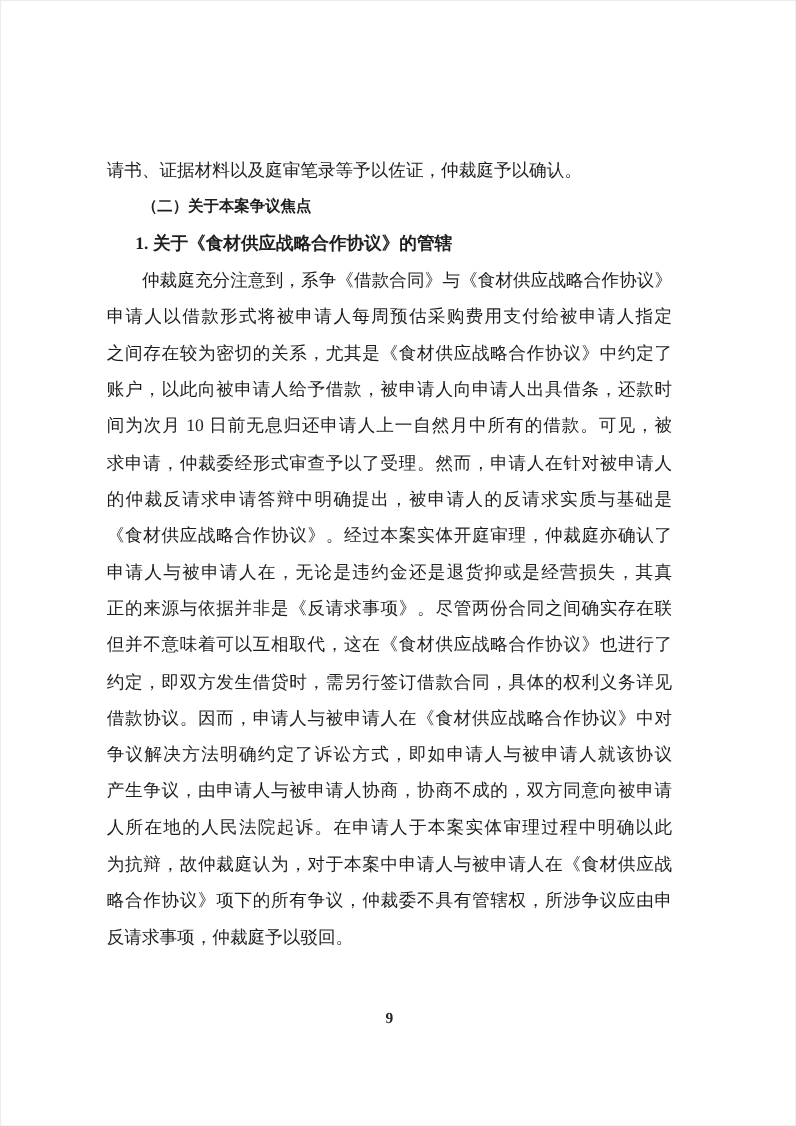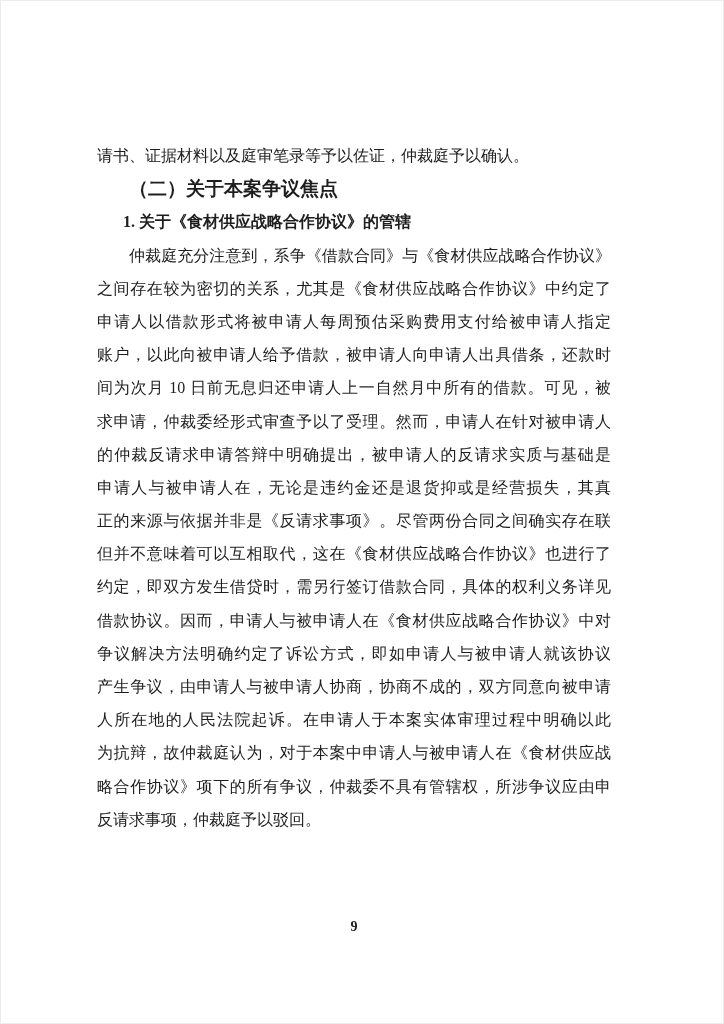--- a/index.html
+++ b/index.html
@@ -39,21 +39,21 @@
     text-align: justify;
     text-align-last: justify;
     text-justify: inter-character;
     overflow: hidden;
   }
   .indent {
     text-indent: 32px;
   }
   .heading {
     font-weight: bold;
-    font-size: 19px;
+    font-size: 14px;
     padding-left: 32px;
   }
   .sub {
     padding-left: 26px;
     font-weight: bold;
   }
   .page-number {
     position: absolute;
     left: 96px;
     top: 918px;
@@ -67,26 +67,27 @@
 </head>
 <body>
 
 <div class="sheet">
   <div class="text-block">
     <div class="line">请书、证据材料以及庭审笔录等予以佐证，仲裁庭予以确认。</div>
     <div class="line heading">（二）关于本案争议焦点</div>
     <div class="line sub">1. 关于《食材供应战略合作协议》的管辖</div>
 
     <div class="line just indent">仲裁庭充分注意到，系争《借款合同》与《食材供应战略合作协议》</div>
+    <div class="line just">申请人以借款形式将被申请人每周预估采购费用支付给被申请人指定</div>
     <div class="line just">之间存在较为密切的关系，尤其是《食材供应战略合作协议》中约定了</div>
-    <div class="line just">申请人以借款形式将被申请人每周预估采购费用支付给被申请人指定</div>
     <div class="line just">账户，以此向被申请人给予借款，被申请人向申请人出具借条，还款时</div>
     <div class="line just">间为次月 10 日前无息归还申请人上一自然月中所有的借款。可见，被</div>
     <div class="line just">求申请，仲裁委经形式审查予以了受理。然而，申请人在针对被申请人</div>
     <div class="line just">的仲裁反请求申请答辩中明确提出，被申请人的反请求实质与基础是</div>
+    <div class="line just">《食材供应战略合作协议》。经过本案实体开庭审理，仲裁庭亦确认了</div>
     <div class="line just">申请人与被申请人在，无论是违约金还是退货抑或是经营损失，其真</div>
     <div class="line just">正的来源与依据并非是《反请求事项》。尽管两份合同之间确实存在联系，</div>
     <div class="line just">但并不意味着可以互相取代，这在《食材供应战略合作协议》也进行了</div>
     <div class="line just">约定，即双方发生借贷时，需另行签订借款合同，具体的权利义务详见</div>
     <div class="line just">借款协议。因而，申请人与被申请人在《食材供应战略合作协议》中对</div>
     <div class="line just">争议解决方法明确约定了诉讼方式，即如申请人与被申请人就该协议</div>
     <div class="line just">产生争议，由申请人与被申请人协商，协商不成的，双方同意向被申请</div>
     <div class="line just">人所在地的人民法院起诉。在申请人于本案实体审理过程中明确以此</div>
     <div class="line just">为抗辩，故仲裁庭认为，对于本案中申请人与被申请人在《食材供应战</div>
     <div class="line just">略合作协议》项下的所有争议，仲裁委不具有管辖权，所涉争议应由申</div>

